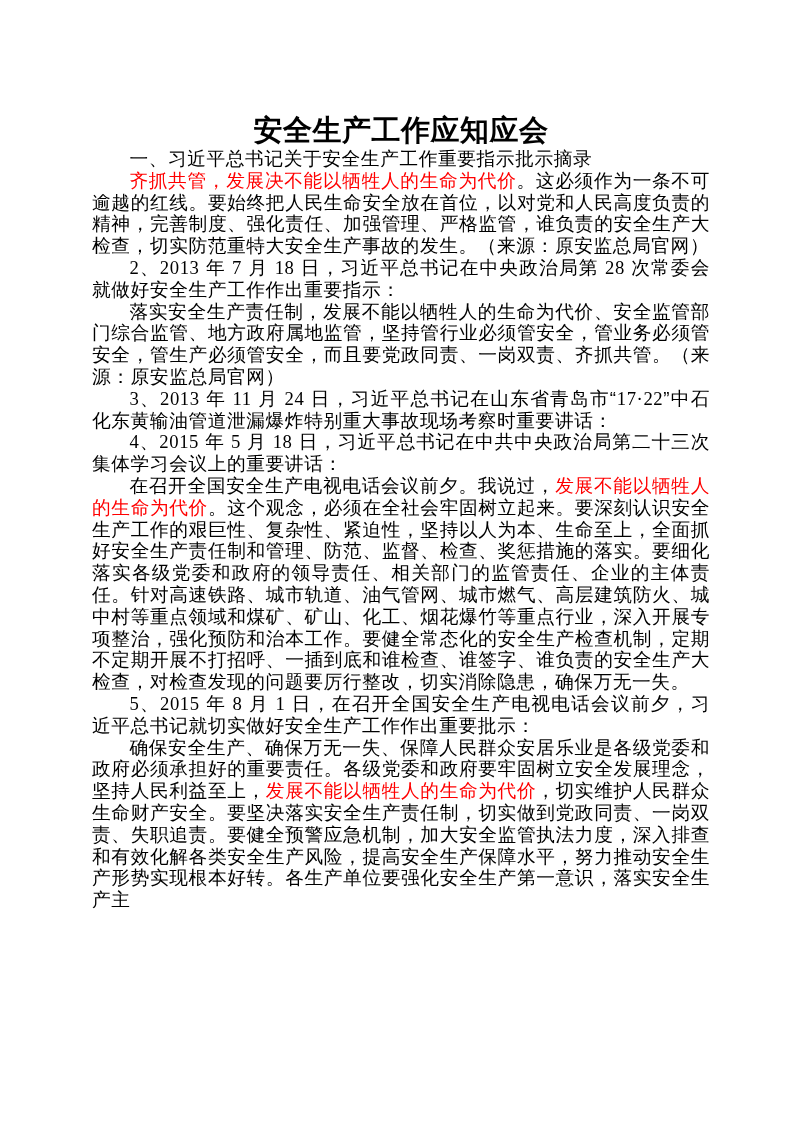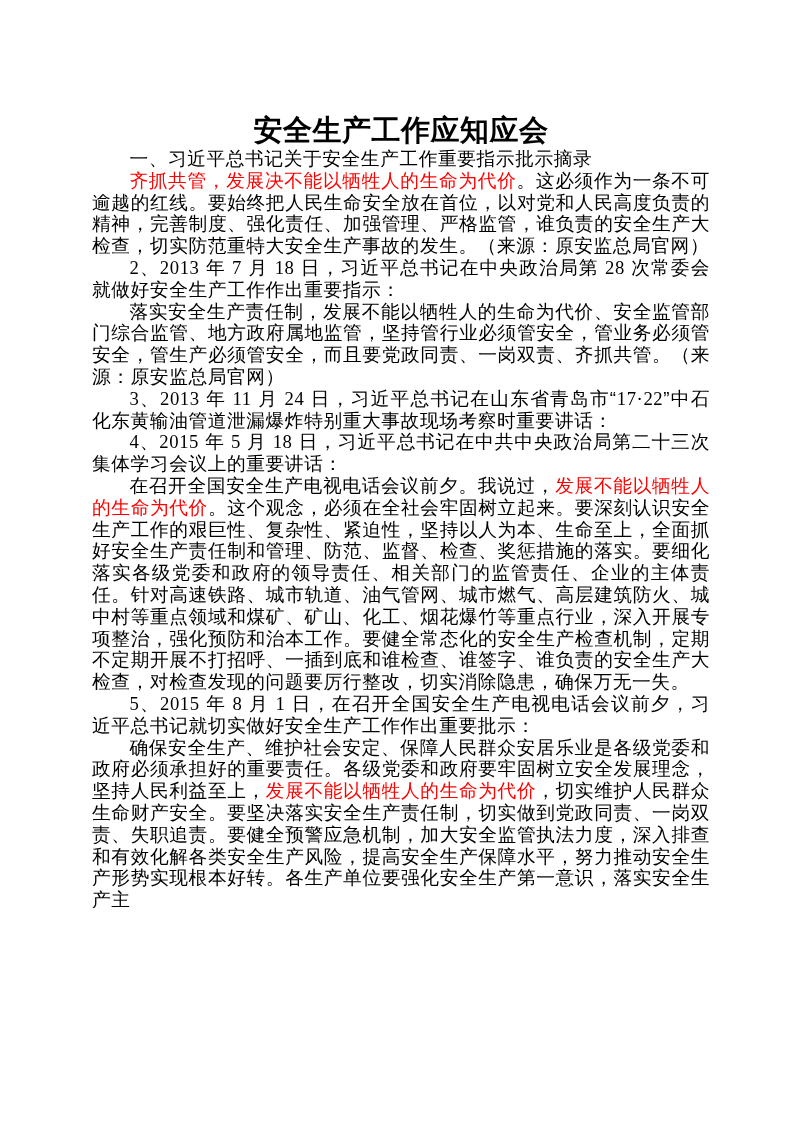--- a/index.html
+++ b/index.html
@@ -53,15 +53,15 @@
   <h1 class="doc-title">安全生产工作应知应会</h1>
   <div class="content">
       <p class="para"><span>一、习近平总书记关于安全生产工作重要指示批示摘录</span></p>
       <p class="para"><span class="red">齐抓共管，发展决不能以牺牲人的生命为代价</span><span>。这必须作为一条不可逾越的红线。要始终把人民生命安全放在首位，以对党和人民高度负责的精神，完善制度、强化责任、加强管理、严格监管，谁负责的安全生产大检查，切实防范重特大安全生产事故的发生。（来源：原安监总局官网）</span></p>
       <p class="para"><span><span class="num">2</span>、<span class="num">2013</span> 年 <span class="num">7</span> 月 <span class="num">18</span> 日，习近平总书记在中央政治局第 <span class="num">28</span> 次常委会就做好安全生产工作作出重要指示：</span></p>
       <p class="para"><span>落实安全生产责任制，发展不能以牺牲人的生命为代价、安全监管部门综合监管、地方政府属地监管，坚持管行业必须管安全，管业务必须管安全，管生产必须管安全，而且要党政同责、一岗双责、齐抓共管。（来源：原安监总局官网）</span></p>
       <p class="para"><span><span class="num">3</span>、<span class="num">2013</span> 年 <span class="num">11</span> 月 <span class="num">24</span> 日，习近平总书记在山东省青岛市“<span class="num">17·22</span>”中石化东黄输油管道泄漏爆炸特别重大事故现场考察时重要讲话：</span></p>
       <p class="para"><span><span class="num">4</span>、<span class="num">2015</span> 年 <span class="num">5</span> 月 <span class="num">18</span> 日，习近平总书记在中共中央政治局第二十三次集体学习会议上的重要讲话：</span></p>
       <p class="para"><span>在召开全国安全生产电视电话会议前夕。我说过，</span><span class="red">发展不能以牺牲人的生命为代价</span><span>。这个观念，必须在全社会牢固树立起来。要深刻认识安全生产工作的艰巨性、复杂性、紧迫性，坚持以人为本、生命至上，全面抓好安全生产责任制和管理、防范、监督、检查、奖惩措施的落实。要细化落实各级党委和政府的领导责任、相关部门的监管责任、企业的主体责任。针对高速铁路、城市轨道、油气管网、城市燃气、高层建筑防火、城中村等重点领域和煤矿、矿山、化工、烟花爆竹等重点行业，深入开展专项整治，强化预防和治本工作。要健全常态化的安全生产检查机制，定期不定期开展不打招呼、一插到底和谁检查、谁签字、谁负责的安全生产大检查，对检查发现的问题要厉行整改，切实消除隐患，确保万无一失。</span></p>
       <p class="para"><span><span class="num">5</span>、<span class="num">2015</span> 年 <span class="num">8</span> 月 <span class="num">1</span> 日，在召开全国安全生产电视电话会议前夕，习近平总书记就切实做好安全生产工作作出重要批示：</span></p>
-      <p class="para"><span>确保安全生产、维护社会安定、保障人民群众安居乐业是各级党委和政府必须承担好的重要责任。各级党委和政府要牢固树立安全发展理念，坚持人民利益至上，</span><span class="red">发展不能以牺牲人的生命为代价</span><span>，切实维护人民群众生命财产安全。要坚决落实安全生产责任制，切实做到党政同责、一岗双责、失职追责。要健全预警应急机制，加大安全监管执法力度，深入排查和有效化解各类安全生产风险，提高安全生产保障水平，努力推动安全生产形势实现根本好转。各生产单位要强化安全生产第一意识，落实安全生产主</span></p>
+      <p class="para"><span>确保安全生产、确保万无一失、保障人民群众安居乐业是各级党委和政府必须承担好的重要责任。各级党委和政府要牢固树立安全发展理念，坚持人民利益至上，</span><span class="red">发展不能以牺牲人的生命为代价</span><span>，切实维护人民群众生命财产安全。要坚决落实安全生产责任制，切实做到党政同责、一岗双责、失职追责。要健全预警应急机制，加大安全监管执法力度，深入排查和有效化解各类安全生产风险，提高安全生产保障水平，努力推动安全生产形势实现根本好转。各生产单位要强化安全生产第一意识，落实安全生产主</span></p>
     </div>
 </div>
 
 </body></html>

